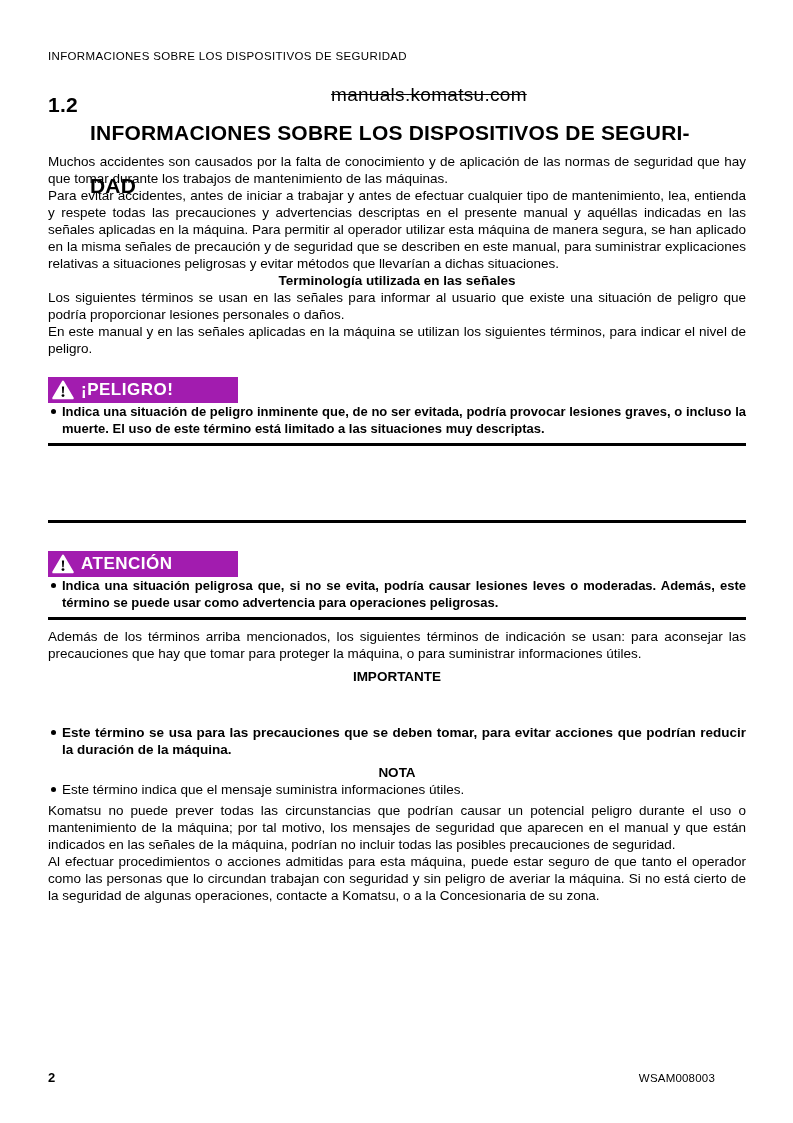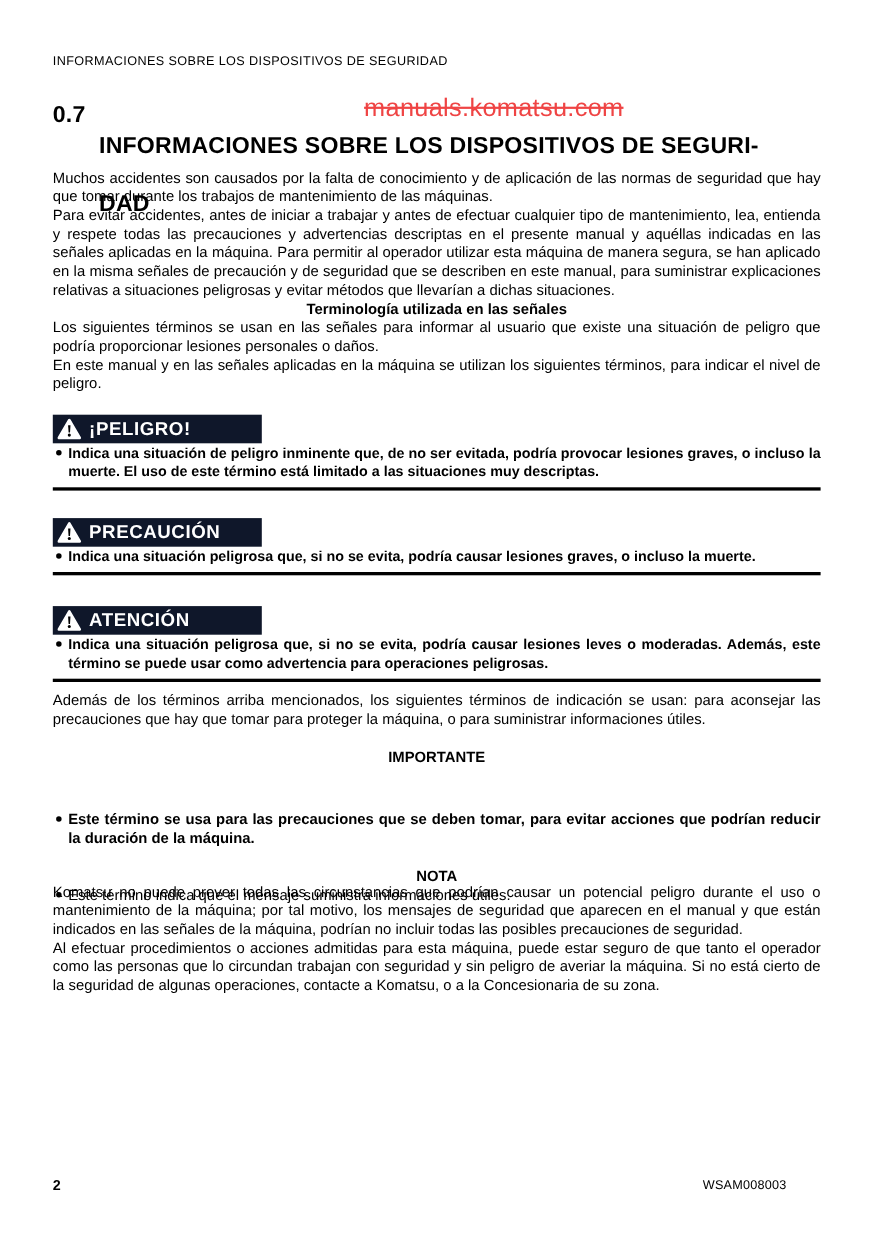--- a/index.html
+++ b/index.html
@@ -18,37 +18,37 @@
   }
   #doc-title{
     left:48px;top:92px;width:700px;
     display:flex;
     font-weight:bold;font-size:21px;line-height:25px;letter-spacing:.2px;
   }
   #doc-title .num{width:42px;flex:0 0 42px;}
   #doc-title .tline{display:block;margin-top:28px;}
   #watermark{
     left:331px;top:84px;
-    font-size:23px;color:#ef4444;
+    font-size:19px;color:#000000;
     text-decoration:line-through;
     letter-spacing:.3px;
     z-index:5;white-space:nowrap;
   }
   .bodycopy{
     width:698px;
     font-size:13.5px;line-height:17px;
     text-align:justify;
   }
   .bodycopy p{margin:0;}
   #intro{left:48px;top:153px;}
   .subhead{font-weight:bold;font-size:13.5px;line-height:17px;margin:0;text-align:center;}
   .warn{left:48px;width:698px;}
   .warn-box{
     width:190px;height:26px;
-    background:#0f172a;color:#fff;
+    background:#a21caf;color:#fff;
     display:flex;align-items:center;
     padding-left:4px;box-sizing:border-box;
   }
   .warn-box .wlabel{
     font-weight:bold;font-size:17px;letter-spacing:.5px;
     margin-left:7px;white-space:nowrap;
   }
   .warn-body{
     margin-top:6px;
     font-weight:bold;font-size:13px;line-height:17px;
@@ -60,41 +60,41 @@
     width:5px;height:5px;border-radius:50%;background:#000;
   }
   .bullet p{margin:0;}
   .rule{
     left:48px;width:698px;height:3px;background:#000;
   }
   #warn1{top:377px;} #rule1{top:443px;}
   #warn2{top:471px;} #rule2{top:520px;}
   #warn3{top:551px;} #rule3{top:617px;}
   #other-terms{left:48px;top:628px;}
-  #other-terms .gap-head{margin-top:18px;}
+  #other-terms .gap-head{margin-top:6px;}
   #other-terms .para{margin-top:0;}
   #other-terms .bullet{margin-top:0;}
   #other-terms .bullet.bold p{font-weight:bold;margin-top:39px;}
   #other-terms .after-head{margin-top:0;}
   #closing{left:48px;top:802px;}
   #footer-page{left:48px;top:1070px;font-size:13px;font-weight:bold;}
   #footer-code{right:78px;top:1072px;font-size:11.5px;letter-spacing:.2px;}
   .tri-icon{display:block;}
 </style>
 </head>
 <body>
 
 <div class="page">
 
   <div class="abs" id="running-header">INFORMACIONES SOBRE LOS DISPOSITIVOS DE SEGURIDAD</div>
 
   <div class="abs" id="watermark">manuals.komatsu.com</div>
 
   <div class="abs" id="doc-title">
-    <span class="num">0.7</span>
+    <span class="num">1.2</span>
     <span>
       <span class="tline">INFORMACIONES SOBRE LOS DISPOSITIVOS DE SEGURI-</span>
       <span class="tline">DAD</span>
     </span>
   </div>
 
   <div class="abs bodycopy" id="intro">
     <p>Muchos accidentes son causados por la falta de conocimiento y de aplicación de las normas de seguridad que hay que tomar durante los trabajos de mantenimiento de las máquinas.</p>
     <p>Para evitar accidentes, antes de iniciar a trabajar y antes de efectuar cualquier tipo de mantenimiento, lea, entienda y respete todas las precauciones y advertencias descriptas en el presente manual y aquéllas indicadas en las señales aplicadas en la máquina. Para permitir al operador utilizar esta máquina de manera segura, se han aplicado en la misma señales de precaución y de seguridad que se describen en este manual, para suministrar explicaciones relativas a situaciones peligrosas y evitar métodos que llevarían a dichas situaciones.</p>
     <p class="subhead">Terminología utilizada en las señales</p>
@@ -111,34 +111,20 @@
       </svg>
       <span class="wlabel">¡PELIGRO!</span>
     </div>
     <div class="warn-body bullet">
       <span class="dot"></span>
       <p>Indica una situación de peligro inminente que, de no ser evitada, podría provocar lesiones graves, o incluso la muerte. El uso de este término está limitado a las situaciones muy descriptas.</p>
     </div>
   </div>
   <div class="abs rule" id="rule1"></div>
 
-  <div class="abs warn" id="warn2">
-    <div class="warn-box">
-      <svg class="tri-icon" width="22" height="20" viewBox="0 0 24 22">
-        <path d="M12 2 L22.5 20 L1.5 20 Z" fill="#ffffff" stroke="#ffffff" stroke-width="2.6" stroke-linejoin="round"></path>
-        <path d="M10.8 7.2 h2.4 l-0.5 7.3 h-1.4 Z" fill="#000000"></path>
-        <circle cx="12" cy="17.1" r="1.55" fill="#000000"></circle>
-      </svg>
-      <span class="wlabel">PRECAUCIÓN</span>
-    </div>
-    <div class="warn-body bullet">
-      <span class="dot"></span>
-      <p>Indica una situación peligrosa que, si no se evita, podría causar lesiones graves, o incluso la muerte.</p>
-    </div>
-  </div>
   <div class="abs rule" id="rule2"></div>
 
   <div class="abs warn" id="warn3">
     <div class="warn-box">
       <svg class="tri-icon" width="22" height="20" viewBox="0 0 24 22">
         <path d="M12 2 L22.5 20 L1.5 20 Z" fill="#ffffff" stroke="#ffffff" stroke-width="2.6" stroke-linejoin="round"></path>
         <path d="M10.8 7.2 h2.4 l-0.5 7.3 h-1.4 Z" fill="#000000"></path>
         <circle cx="12" cy="17.1" r="1.55" fill="#000000"></circle>
       </svg>
       <span class="wlabel">ATENCIÓN</span>

